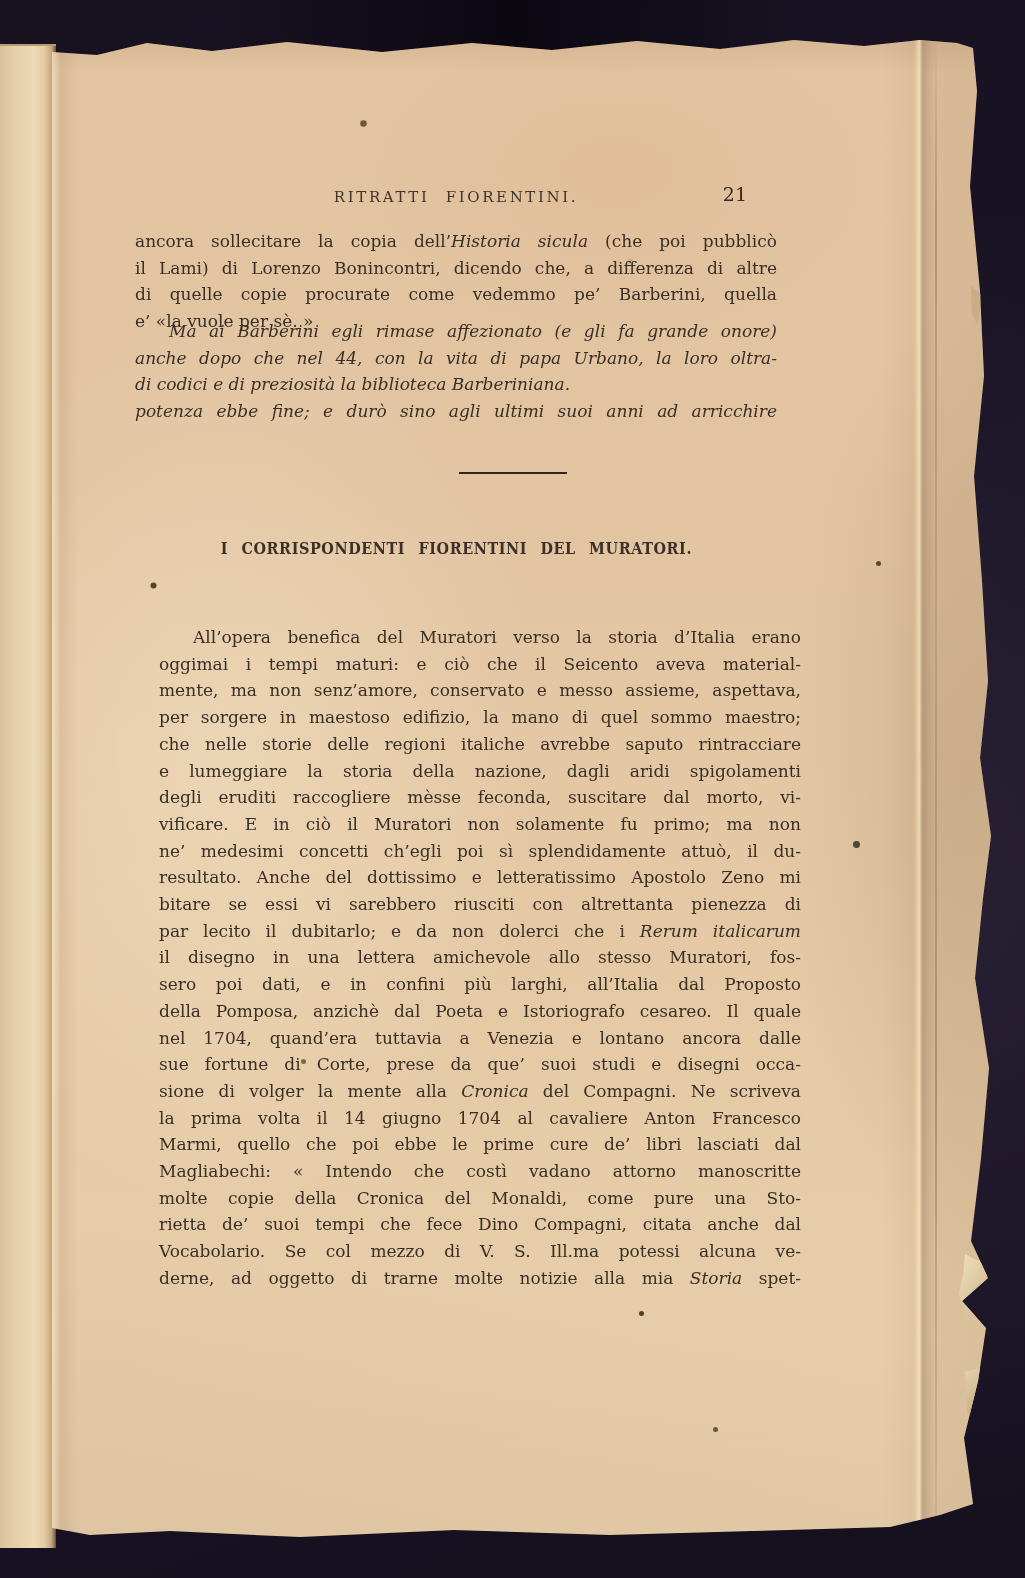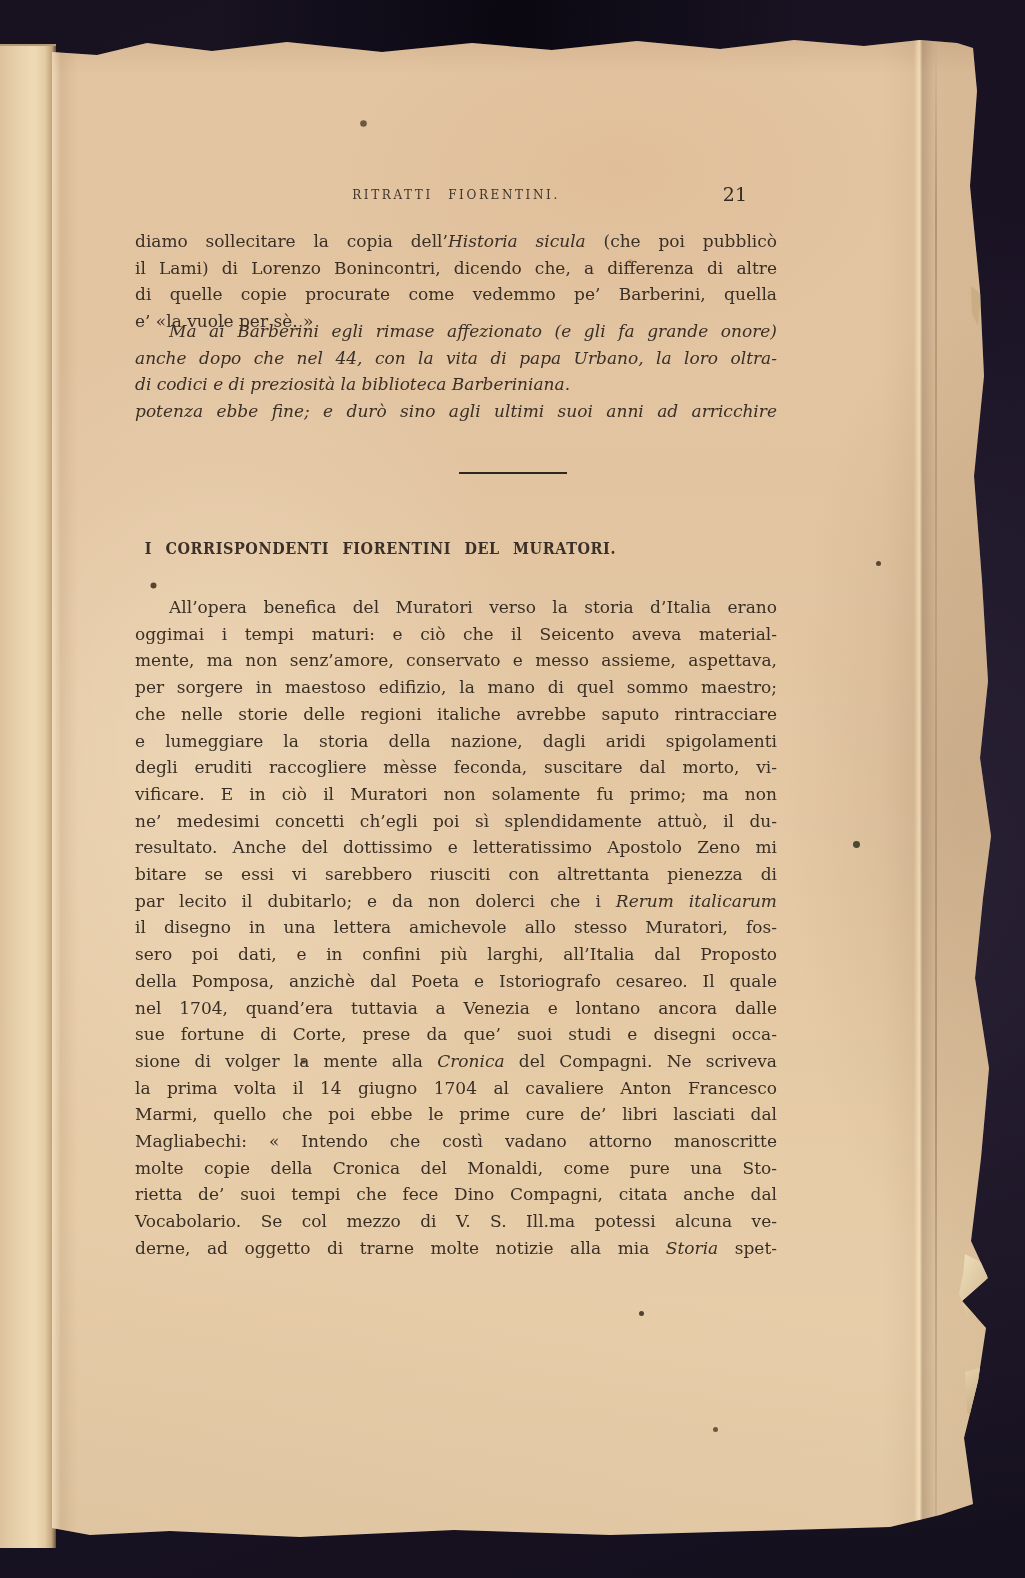--- a/index.html
+++ b/index.html
@@ -88,43 +88,43 @@
       662px 1392px 0 1px #6b573f,
       250px 1024px 0 1px #7d6749,
       577px 224px 0 1px  #c8a87f;
     background:transparent;}
 
   
   .text-col{position:absolute;left:83px;width:642px;color:#392f26;}
   .header-row{top:152px;height:24px;}
   .running-header{
     position:absolute;left:0;right:0;text-align:center;
-    font-size:12px;letter-spacing:2.6px;word-spacing:9px;color:#40352b;
+    font-size:15px;letter-spacing:2.6px;word-spacing:9px;color:#40352b;
   }
   .page-number{position:absolute;right:30px;top:-5px;font-size:19px;color:#352b22;text-align:right;}
 
   .para{line-height:26.7px;font-size:17px;}
   .line{text-align:justify;text-align-last:justify;white-space:normal;overflow:visible;}
   .line.flush-left{text-align-last:left;}
   .line.indent{text-indent:34px;}
   .it{font-style:italic;}
 
   .section-divider{
     position:absolute;left:50%;margin-left:-64px;top:436px;width:108px;height:2px;
     background:#2e2620;
   }
-  .section-heading-row{top:502px;text-align:left;}
+  .section-heading-row{top:502px;text-align:center;}
   .section-heading{
     display:inline-block;font-size:15px;font-weight:700;color:#3a3027;
     letter-spacing:0.6px;word-spacing:8px;transform:scale(0.96,1.12);
     transform-origin:center;white-space:nowrap;
   }
   #para-a{top:192px;}
   #para-b{top:282px;font-style:italic;}
-  #para-main{top:558px;}
+  #para-main{top:588px;margin-left:24px;}
 </style>
 </head>
 <body>
 
 <div class="facing-page"></div>
 
 <div class="book-page">
   <div class="gutter-shadow"></div>
   <div class="page-edge-right"></div>
   <div class="fold-line" style="right:56px;"></div>
@@ -132,21 +132,21 @@
   <div class="shard s2"></div>
   <div class="shard s3"></div>
   <div class="specks"></div>
 
   <div class="text-col header-row">
     <div class="running-header">RITRATTI FIORENTINI.</div>
     <div class="page-number">21</div>
   </div>
 
   <div id="para-a" class="text-col para">
-      <div class="line"><span>diamo sollecitare la copia dell’</span><span class="it">Historia sicula</span><span> (che poi pubblicò</span></div>
+      <div class="line"><span>ancora sollecitare la copia dell’</span><span class="it">Historia sicula</span><span> (che poi pubblicò</span></div>
       <div class="line"><span>il Lami) di Lorenzo Bonincontri, dicendo che, a differenza di altre</span></div>
       <div class="line"><span>di quelle copie procurate come vedemmo pe’ Barberini, quella</span></div>
       <div class="line flush-left"><span>e’ «la vuole per sè. »</span></div>
     </div>
 
   <div id="para-b" class="text-col para">
       <div class="line indent"><span>Ma ai Barberini egli rimase affezionato (e gli fa grande onore)</span></div>
       <div class="line"><span>anche dopo che nel 44, con la vita di papa Urbano, la loro oltra-</span></div>
       <div class="line flush-left"><span>di codici e di preziosità la biblioteca Barberiniana.</span></div>
       <div class="line"><span>potenza ebbe fine; e durò sino agli ultimi suoi anni ad arricchire</span></div>

